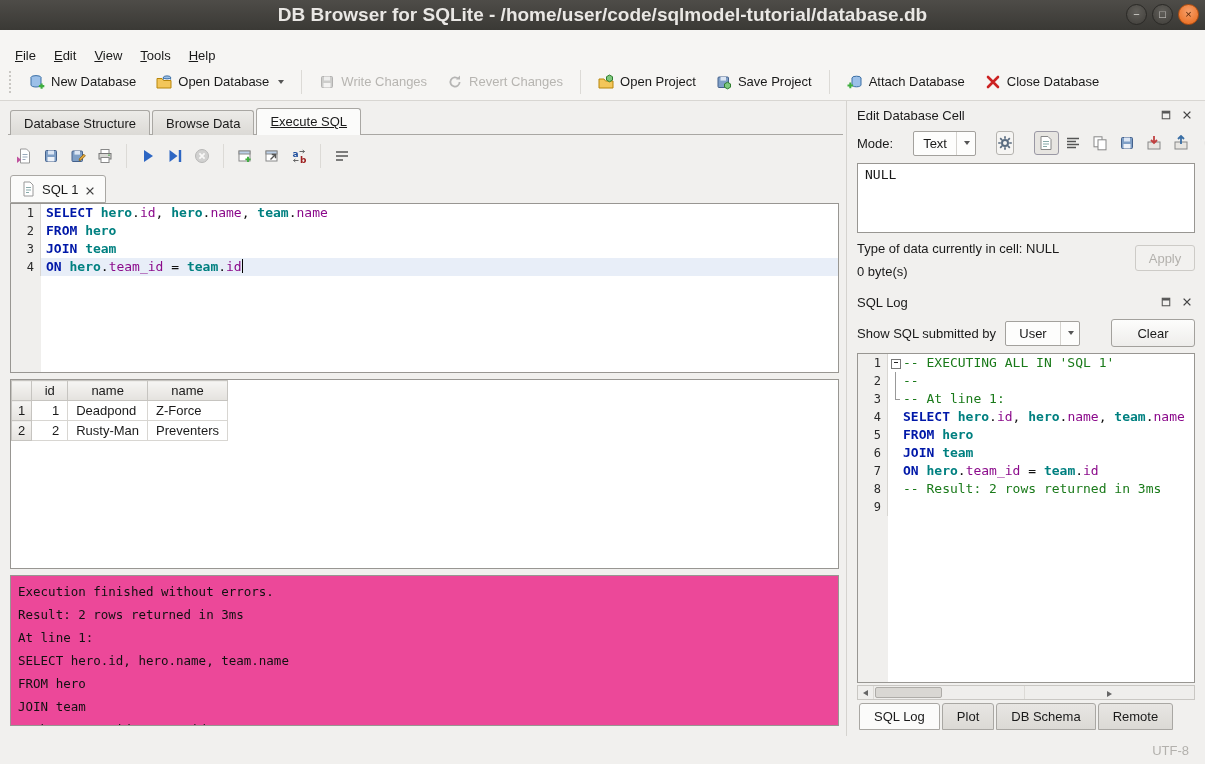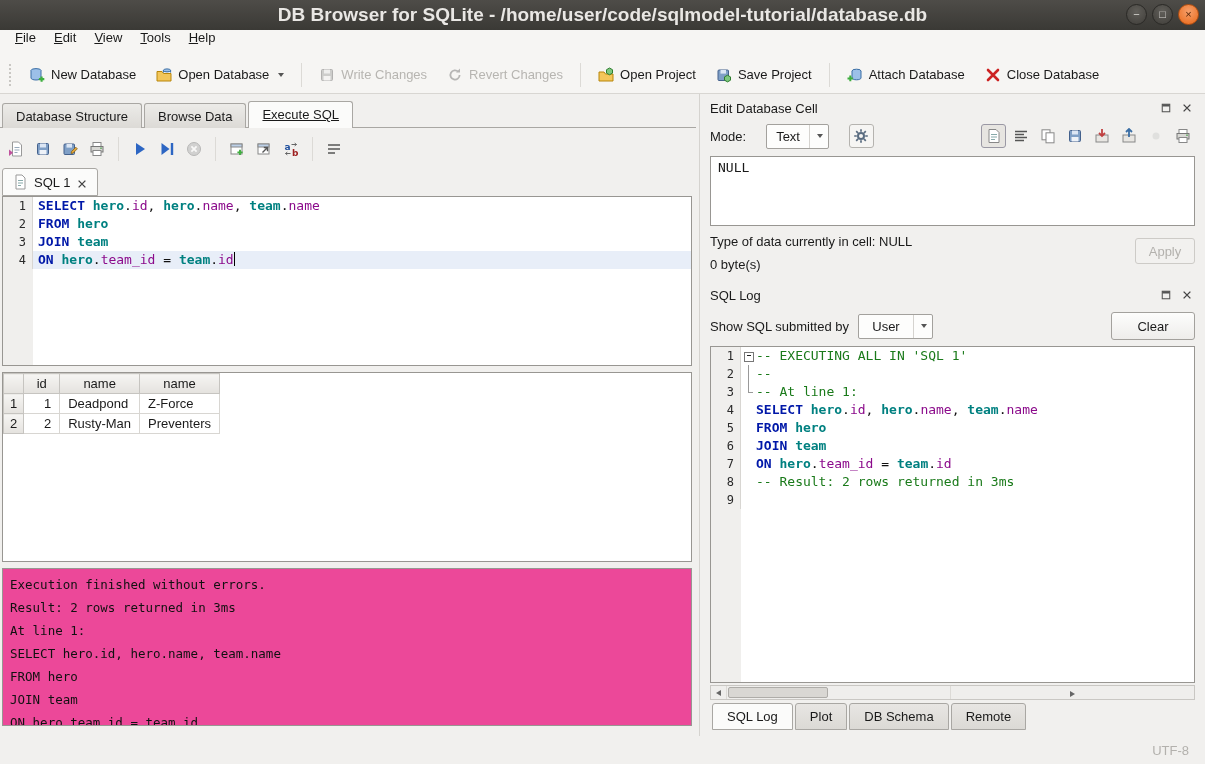--- a/index.html
+++ b/index.html
@@ -9,38 +9,38 @@
 
   
   .titlebar{flex:0 0 30px;background:linear-gradient(#4e4c48,#3a3935);display:flex;align-items:center;position:relative;}
   .titlebar .title{flex:1;text-align:center;color:#e9e7e4;font-weight:bold;font-size:19px;}
   .win-controls{position:absolute;right:6px;top:4px;display:flex;gap:5px;}
   .wc{width:21px;height:21px;border-radius:50%;display:flex;align-items:center;justify-content:center;font-size:11px;line-height:1;color:#d8d6d2;background:radial-gradient(circle at 50% 35%,#615f5a,#3f3d39);border:1px solid #2a2926;}
   .wc.close{background:radial-gradient(circle at 50% 35%,#f6a06c,#e96716);color:#59280a;border-color:#b34f12;}
 
   
   .menubar{flex:0 0 26px;background:#f6f5f3;display:flex;align-items:stretch;padding-left:6px;}
-  .menu-item{padding:0 9px;}
+  .menu-item{padding:0 9px;margin-top:18px;}
   .menu-item::first-letter{text-decoration:underline;}
   .toolbar{flex:0 0 38px;background:#f6f5f3;display:flex;align-items:center;padding:0 4px;border-bottom:1px solid #d8d6d2;gap:2px;}
   .tb-handle{width:4px;height:22px;border-left:2px dotted #c9c7c3;margin:0 5px;}
   .tb-btn{display:flex;align-items:center;gap:6px;padding:5px 9px;border-radius:3px;white-space:nowrap;}
   .tb-btn.disabled{color:#b7b5b1;}
   .tb-btn.disabled .icon{filter:grayscale(1) opacity(.45);}
   .tb-sep{width:1px;height:24px;background:#dcdad6;margin:0 6px;}
   .icon{display:inline-flex;width:16px;height:16px;flex:none;}
   .icon svg{width:100%;height:100%;}
   .icon.sm,.icon.sm svg{width:12px;height:12px;}
   .tri-down{width:0;height:0;border-left:3.5px solid transparent;border-right:3.5px solid transparent;border-top:4.5px solid #555;margin-left:3px;}
   .tri-left{width:0;height:0;border-top:3.5px solid transparent;border-bottom:3.5px solid transparent;border-right:5px solid #666;}
   .tri-right{width:0;height:0;border-top:3.5px solid transparent;border-bottom:3.5px solid transparent;border-left:5px solid #666;}
 
   
   .content{flex:1;display:flex;min-height:0;}
-  .left{width:700px;flex:none;display:flex;flex-direction:column;padding:4px 3px 0 0;border-right:1px solid #d5d3cf;}
+  .left{width:847px;flex:none;display:flex;flex-direction:column;padding:4px 3px 0 8px;border-right:1px solid #d5d3cf;}
   .right{flex:1;display:flex;flex-direction:column;padding:2px 10px 0 10px;min-width:0;}
 
   
   .main-tabs{display:flex;align-items:flex-end;height:30px;border-bottom:1px solid #a9a7a3;padding-left:2px;flex:none;}
   .mtab{padding:5px 13px 4px;border:1px solid #a9a7a3;border-bottom:none;background:linear-gradient(#ecebe8,#dcdad6);margin-right:2px;border-radius:3px 3px 0 0;position:relative;top:1px;}
   .mtab.active{background:#fbfbfa;padding-bottom:6px;top:1px;text-decoration:underline;}
   .left-body{flex:1;display:flex;flex-direction:column;padding:6px 4px 10px 2px;min-height:0;}
 
   
   .sql-toolbar{display:flex;align-items:center;gap:3px;height:30px;padding:2px 2px;flex:none;}

